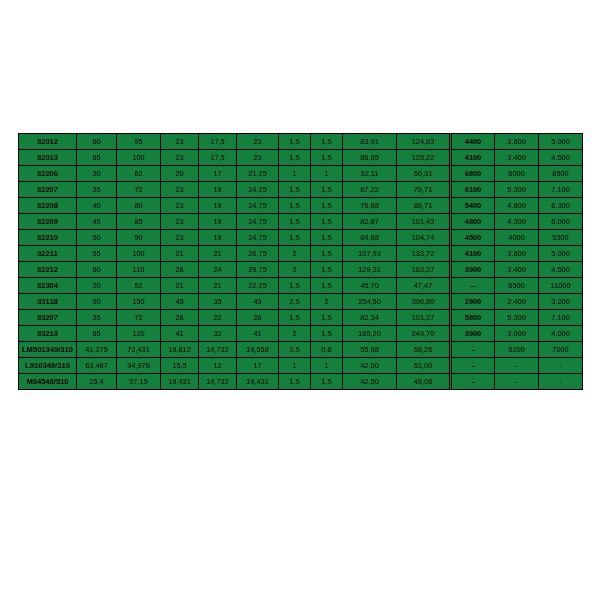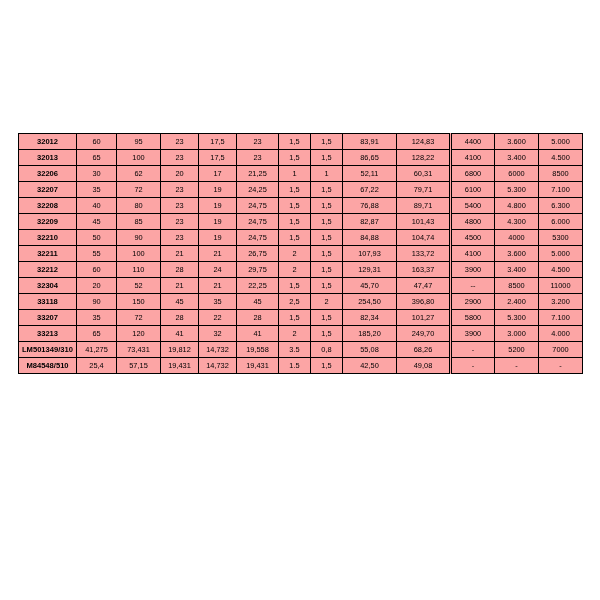--- a/index.html
+++ b/index.html
@@ -20,41 +20,42 @@
   .table-wrap {
     position: absolute;
     left: 18px;
     top: 133px;
     width: 564px;
   }
   table.spec {
     border-collapse: collapse;
     table-layout: fixed;
     width: 564px;
-    background: #fca5a5;
+    background: #15803d;
   }
   table.spec td {
     border: 1px solid #000000;
     font-size: 7.4px;
     line-height: 1;
     height: 15px;
     padding: 0 2px;
     text-align: center;
     vertical-align: middle;
     color: #000000;
     white-space: nowrap;
     overflow: hidden;
   }
   table.spec td.desig {
     font-weight: bold;
     font-size: 7.6px;
   }
   
   table.spec td.grp-start {
     border-left: 3px double #000000;
+    font-weight: bold;
   }
   
   col.c0 { width: 58px; }
   col.c1 { width: 40px; }
   col.c2 { width: 44px; }
   col.c3 { width: 38px; }
   col.c4 { width: 38px; }
   col.c5 { width: 42px; }
   col.c6 { width: 32px; }
   col.c7 { width: 32px; }
@@ -290,20 +291,35 @@
             <td>19,558</td>
             <td>3.5</td>
             <td>0,8</td>
             <td>55,08</td>
             <td>68,26</td>
             <td class="grp-start">-</td>
             <td>5200</td>
             <td>7000</td>
           </tr>
           <tr>
+            <td class="desig">L910349/310</td>
+            <td>63,487</td>
+            <td>94,976</td>
+            <td>15,5</td>
+            <td>12</td>
+            <td>17</td>
+            <td>1</td>
+            <td>1</td>
+            <td>42,00</td>
+            <td>63,00</td>
+            <td class="grp-start">-</td>
+            <td>-</td>
+            <td>-</td>
+          </tr>
+          <tr>
             <td class="desig">M84548/510</td>
             <td>25,4</td>
             <td>57,15</td>
             <td>19,431</td>
             <td>14,732</td>
             <td>19,431</td>
             <td>1.5</td>
             <td>1,5</td>
             <td>42,50</td>
             <td>49,08</td>

